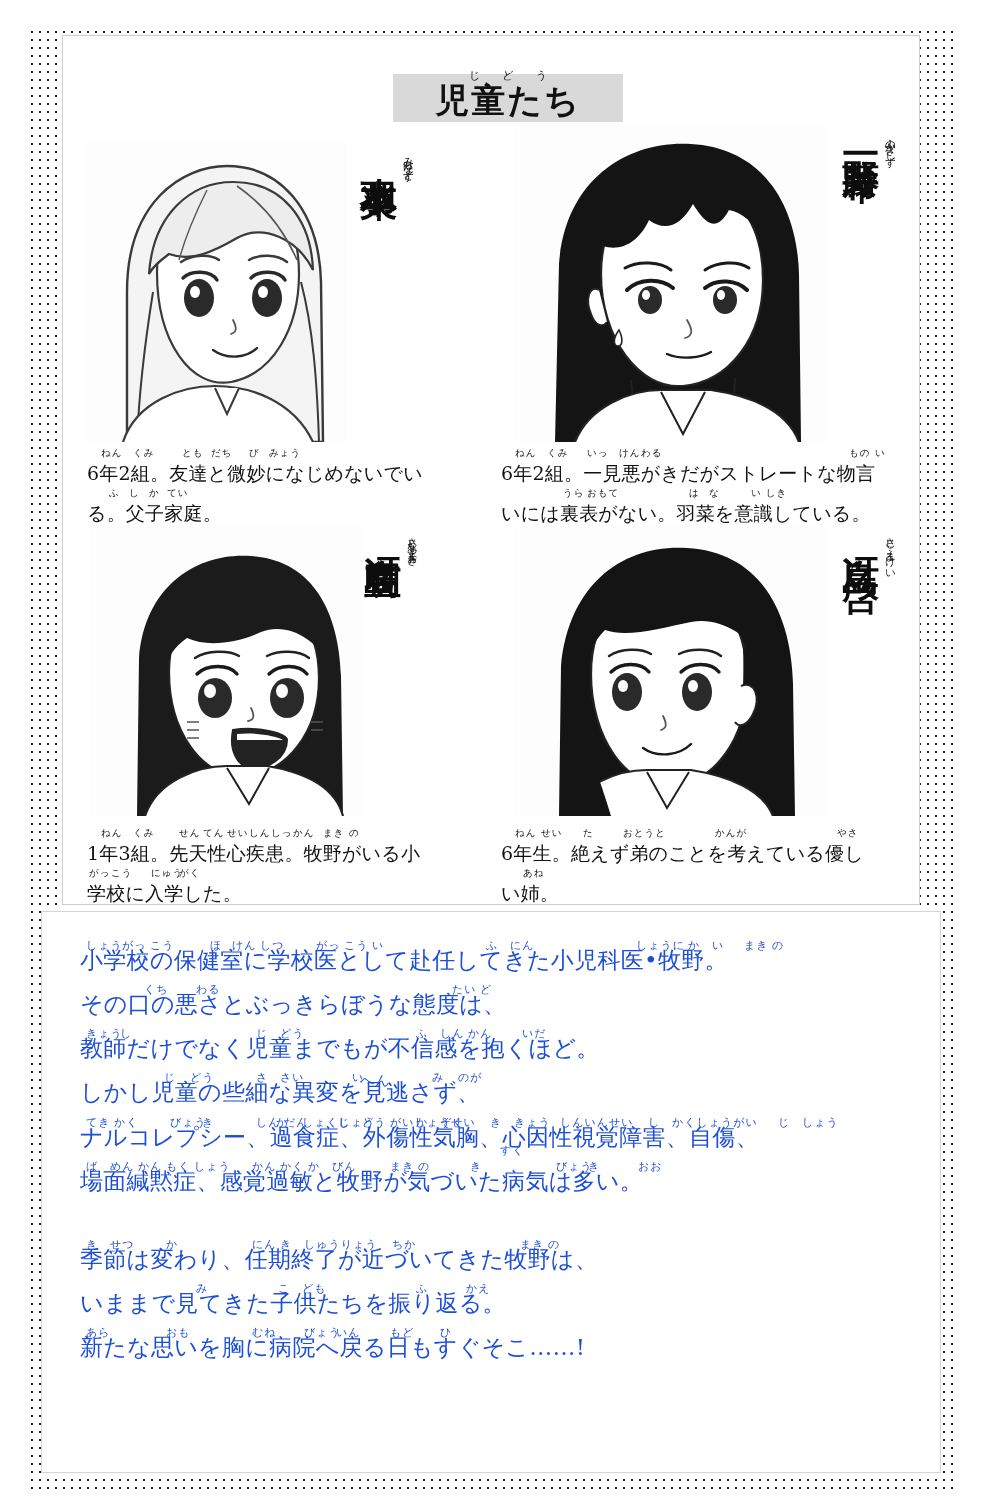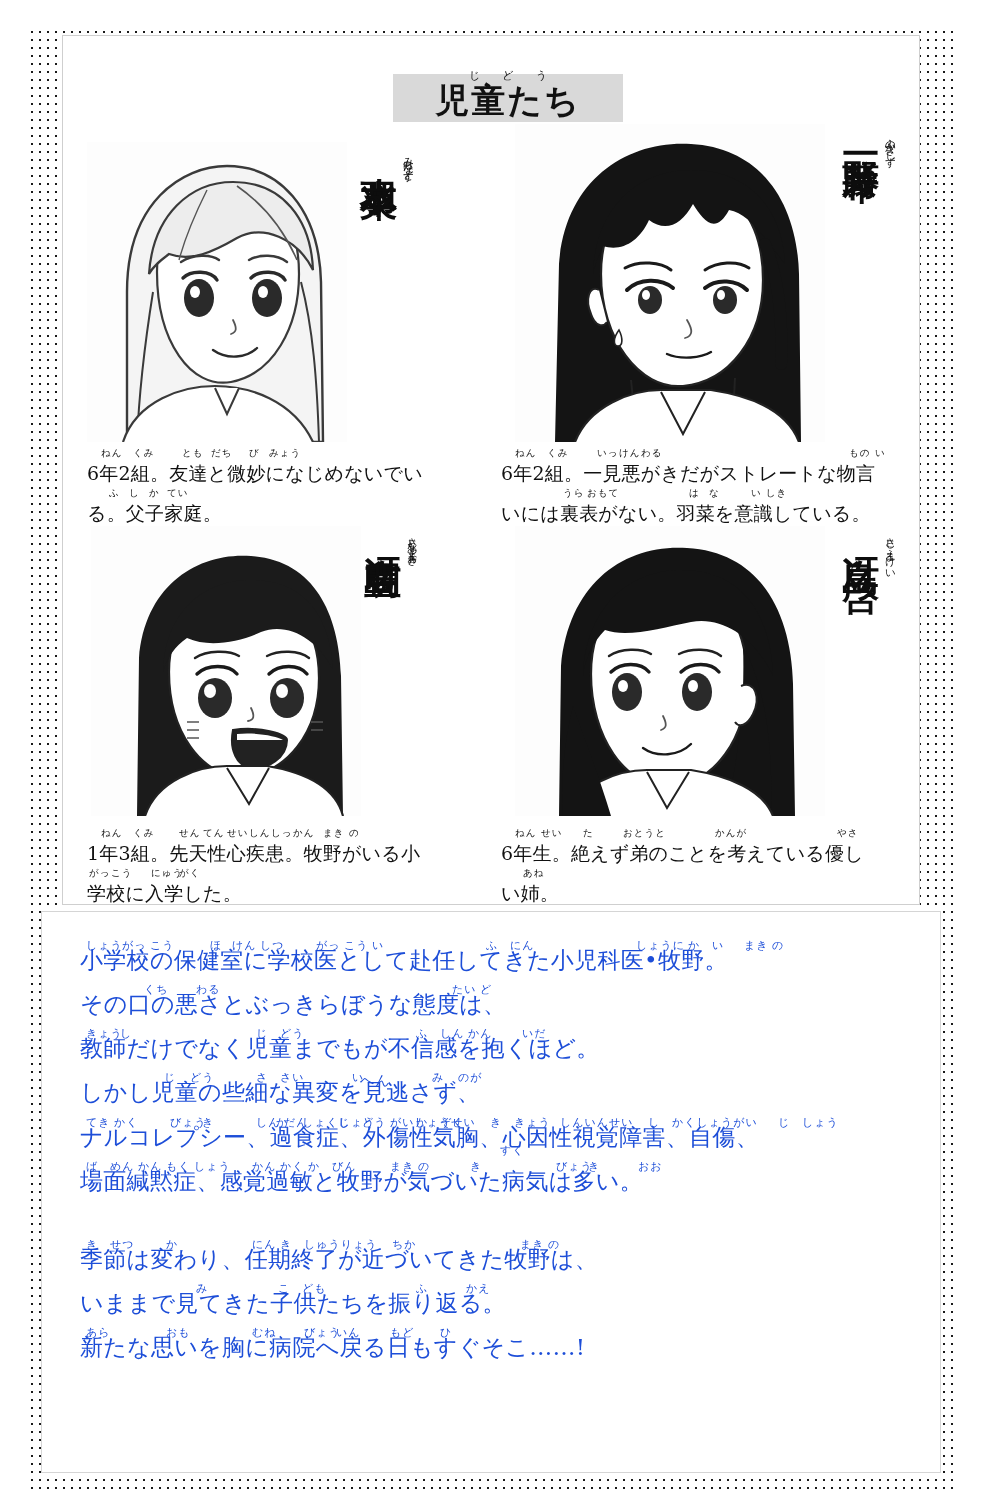--- a/index.html
+++ b/index.html
@@ -282,21 +282,21 @@
           <path d="M146 268 L168 310 L190 268" fill="#ffffff" stroke="#222" stroke-width="2"></path>
         </svg>
       </div>
       <div class="vname" style="left:336px; top:12px; height:250px;">
         <span class="rb">藤<span class="rt">ふじ</span></span><span class="rb">野<span class="rt">の</span></span><span class="rb">一<span class="rt">かず</span></span><span class="rb">希<span class="rt">き</span></span>
       </div>
       <div class="desc" style="left:-4px; top:340px; width:420px;">
         <div class="line">
           <span class="rt" style="position:absolute;left:14px;top:-13px;font-size:9.5px;letter-spacing:1px;">ねん</span>
           <span class="rt" style="position:absolute;left:46px;top:-13px;font-size:9.5px;letter-spacing:1px;">くみ</span>
-          <span class="rt" style="position:absolute;left:96px;top:-13px;font-size:9.5px;letter-spacing:1px;">いっ</span>
+          <span class="rt" style="position:absolute;left:86px;top:-13px;font-size:9.5px;letter-spacing:1px;">いっ</span>
           <span class="rt" style="position:absolute;left:118px;top:-13px;font-size:9.5px;letter-spacing:1px;">けん</span>
           <span class="rt" style="position:absolute;left:140px;top:-13px;font-size:9.5px;letter-spacing:1px;">わる</span>
           <span class="rt" style="position:absolute;left:348px;top:-13px;font-size:9.5px;letter-spacing:1px;">もの</span>
           <span class="rt" style="position:absolute;left:374px;top:-13px;font-size:9.5px;letter-spacing:1px;">い</span>
           <span>6年2組。一見悪がきだがストレートな物言</span>
         </div>
         <div class="line" style="margin-top:9px;">
           <span class="rt" style="position:absolute;left:62px;top:-13px;font-size:9.5px;letter-spacing:1px;">うら</span>
           <span class="rt" style="position:absolute;left:86px;top:-13px;font-size:9.5px;letter-spacing:1px;">おもて</span>
           <span class="rt" style="position:absolute;left:188px;top:-13px;font-size:9.5px;letter-spacing:1px;">は</span>

